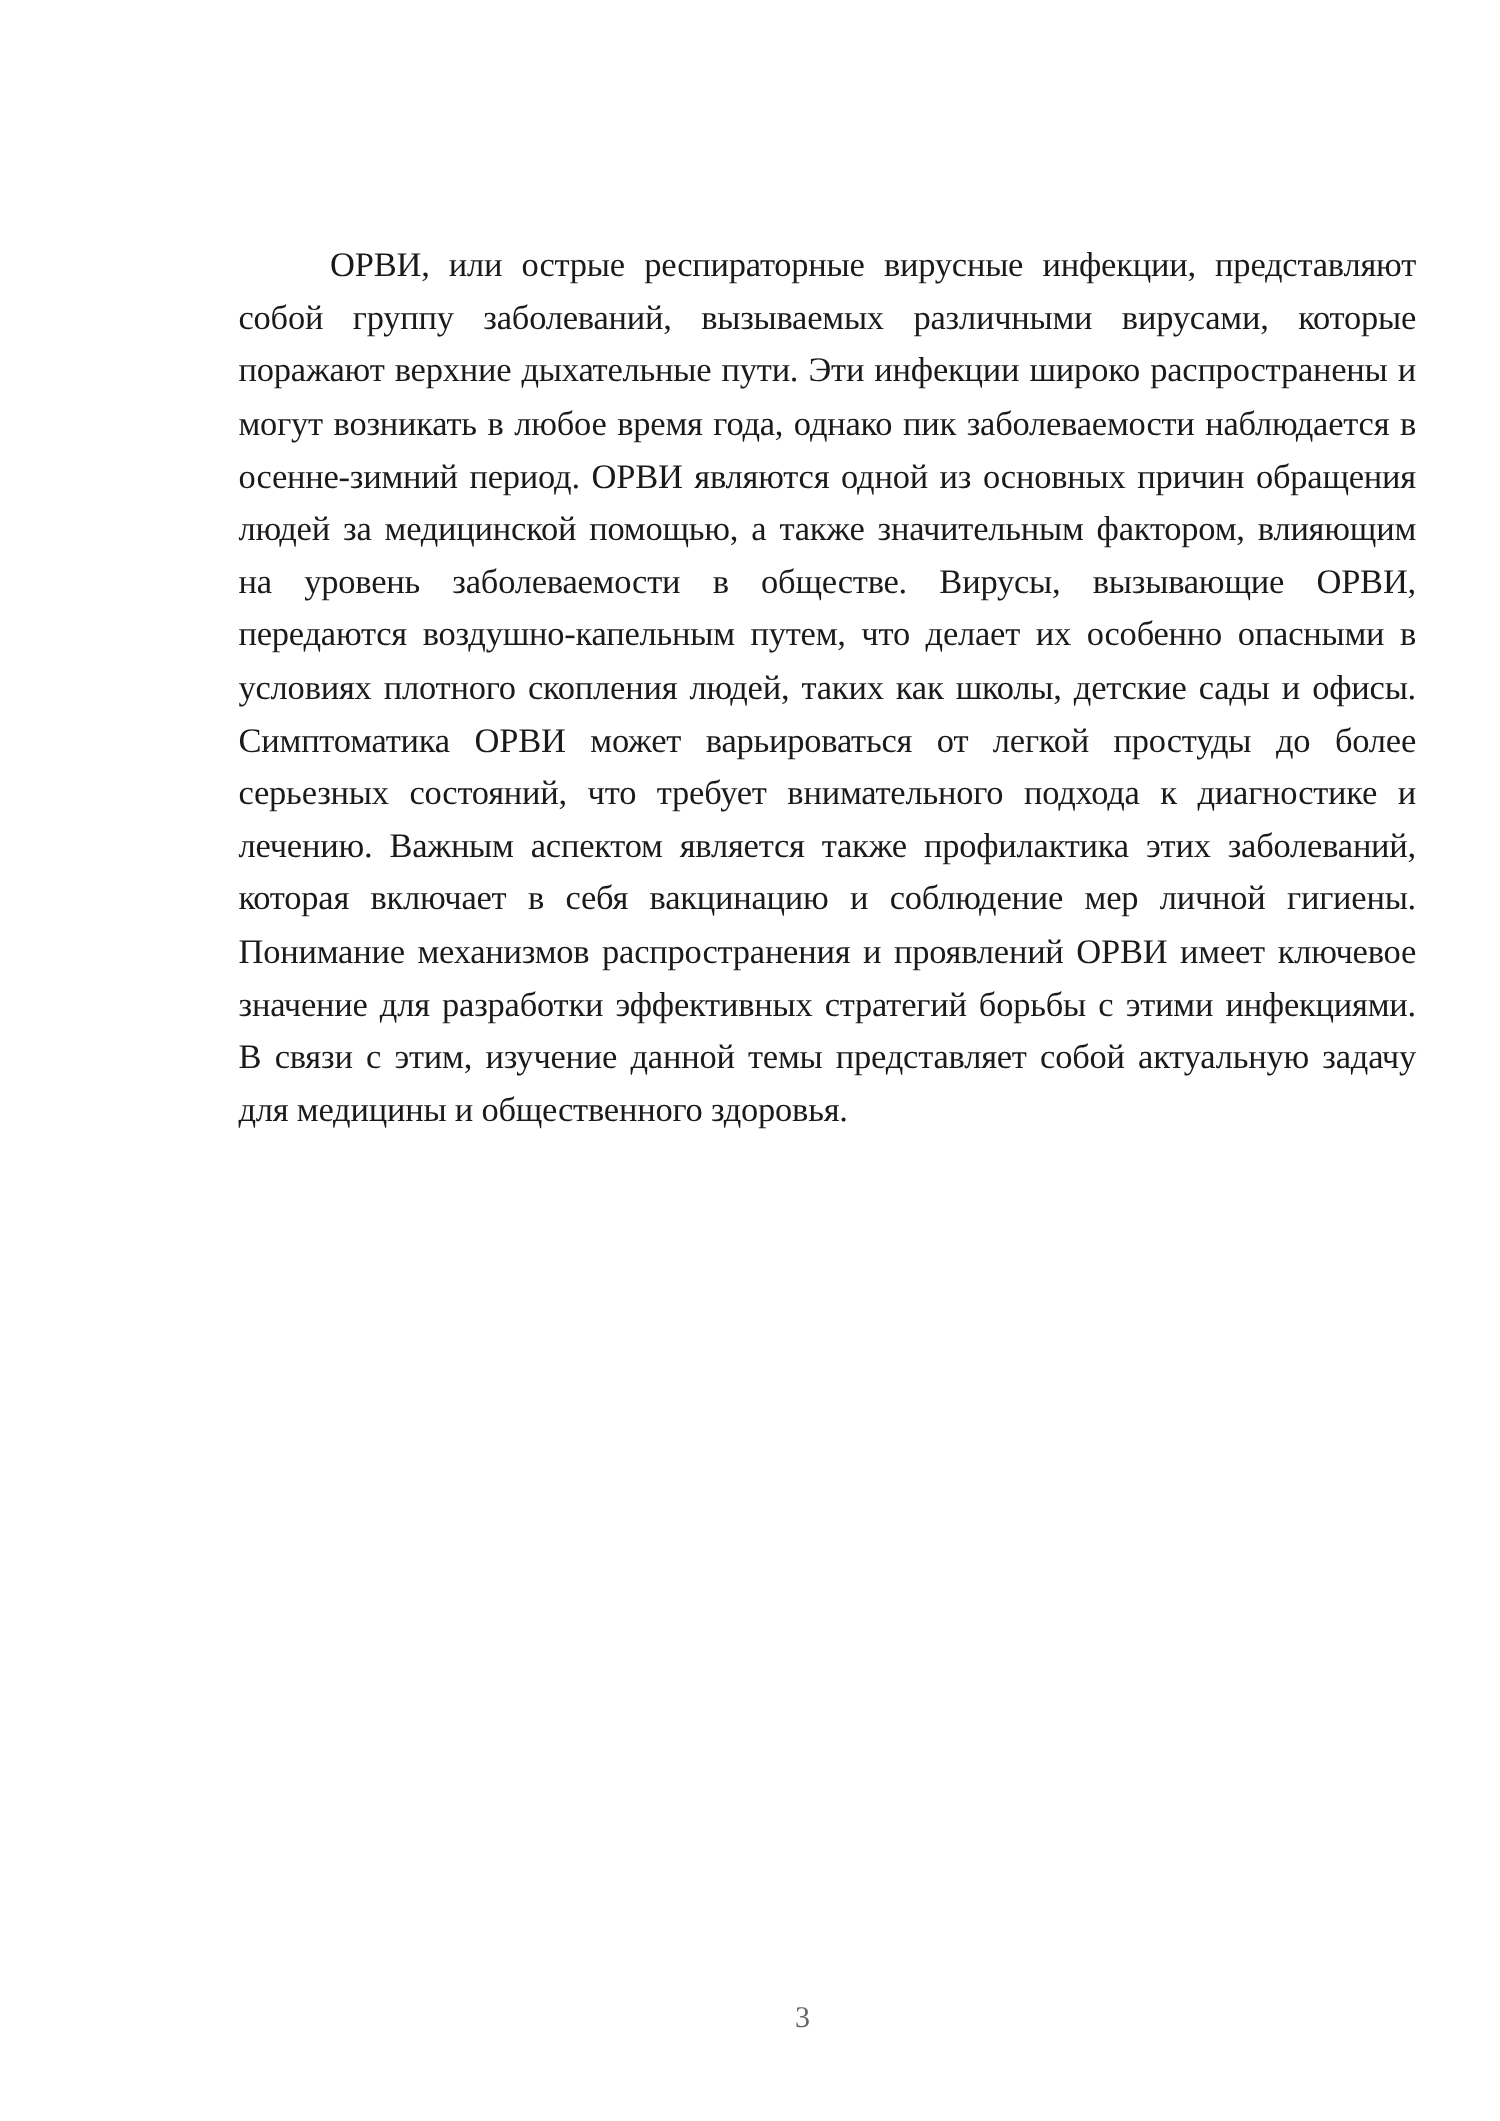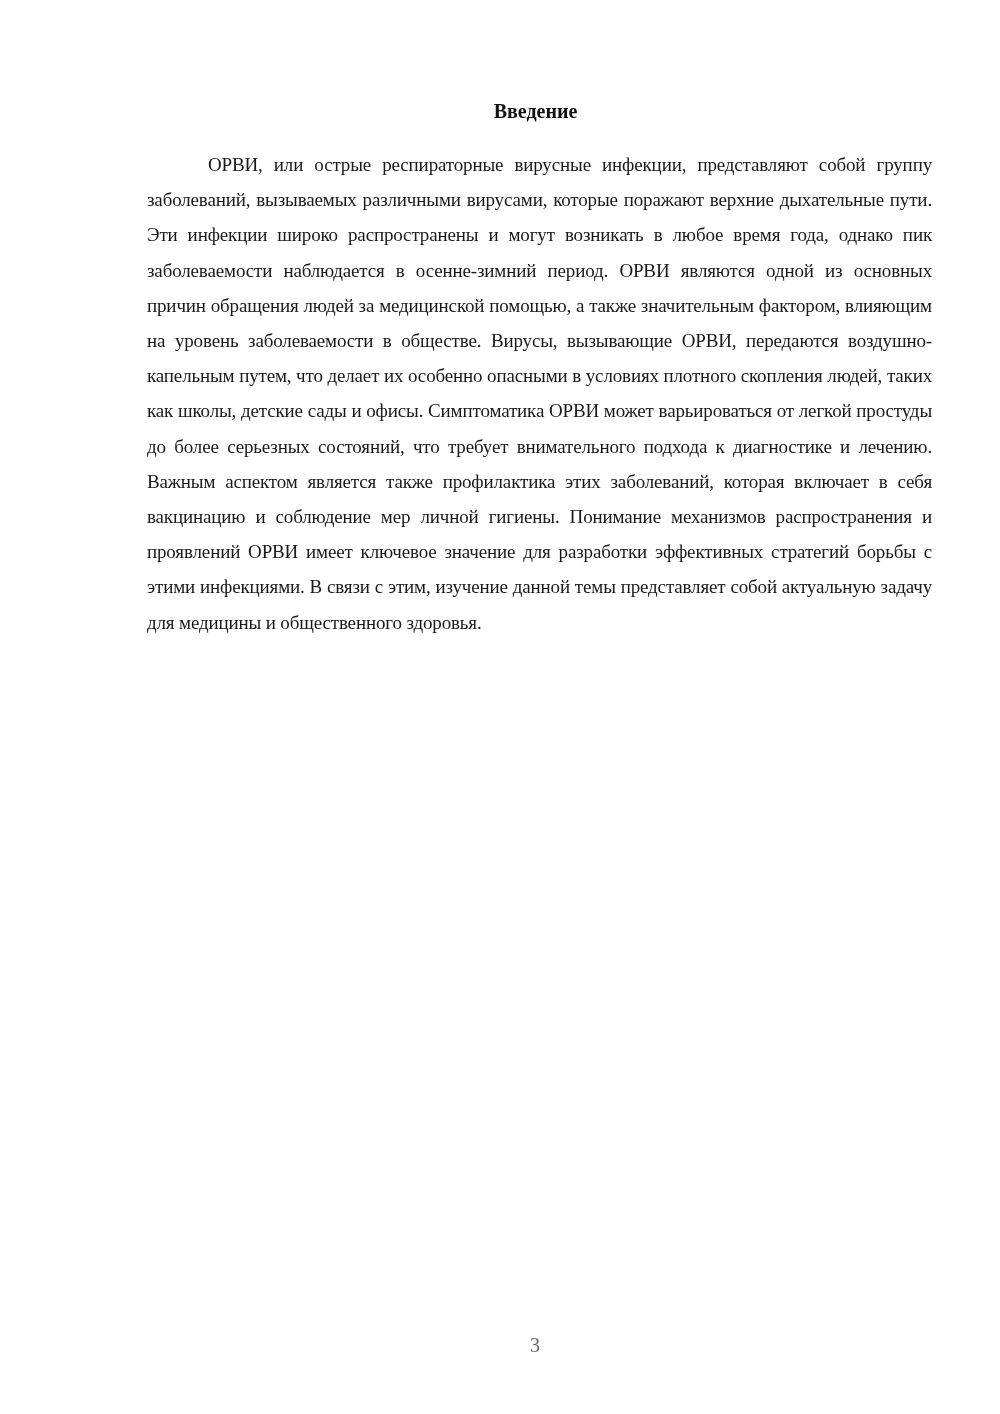--- a/index.html
+++ b/index.html
@@ -8,34 +8,33 @@
   .heading {
     position: absolute; left: 143px; width: 785px; top: 98px;
     text-align: center;
     font-family: "Liberation Serif", serif;
     font-weight: bold; font-size: 20px; color: #111;
     line-height: 26px;
   }
   .body-text {
     position: absolute; left: 143px; width: 785px; top: 143px;
     font-family: "Liberation Serif", serif;
-    font-size: 19px; line-height: 35.2px; color: #1a1a1a;
+    font-size: 23px; line-height: 35.2px; color: #1a1a1a;
     text-align: justify;
     text-indent: 61px;
-    margin: 4px;
+    margin: 16px;
     letter-spacing: -0.15px;
     hyphens: none;
   }
   .page-number {
     position: absolute; left: 0; width: 1070px; top: 1334px;
     text-align: center;
     font-family: "Liberation Serif", serif;
     font-size: 20px; color: #666;
   }
 </style>
 </head>
 <body>
 
 <div class="page">
-  <div class="heading">Введение</div>
   <p class="body-text">ОРВИ, или острые респираторные вирусные инфекции, представляют собой группу заболеваний, вызываемых различными вирусами, которые поражают верхние дыхательные пути. Эти инфекции широко распространены и могут возникать в любое время года, однако пик заболеваемости наблюдается в осенне-зимний период. ОРВИ являются одной из основных причин обращения людей за медицинской помощью, а также значительным фактором, влияющим на уровень заболеваемости в обществе. Вирусы, вызывающие ОРВИ, передаются воздушно-капельным путем, что делает их особенно опасными в условиях плотного скопления людей, таких как школы, детские сады и офисы. Симптоматика ОРВИ может варьироваться от легкой простуды до более серьезных состояний, что требует внимательного подхода к диагностике и лечению. Важным аспектом является также профилактика этих заболеваний, которая включает в себя вакцинацию и соблюдение мер личной гигиены. Понимание механизмов распространения и проявлений ОРВИ имеет ключевое значение для разработки эффективных стратегий борьбы с этими инфекциями. В связи с этим, изучение данной темы представляет собой актуальную задачу для медицины и общественного здоровья.</p>
   <div class="page-number">3</div>
 </div>
 
 </body></html>

